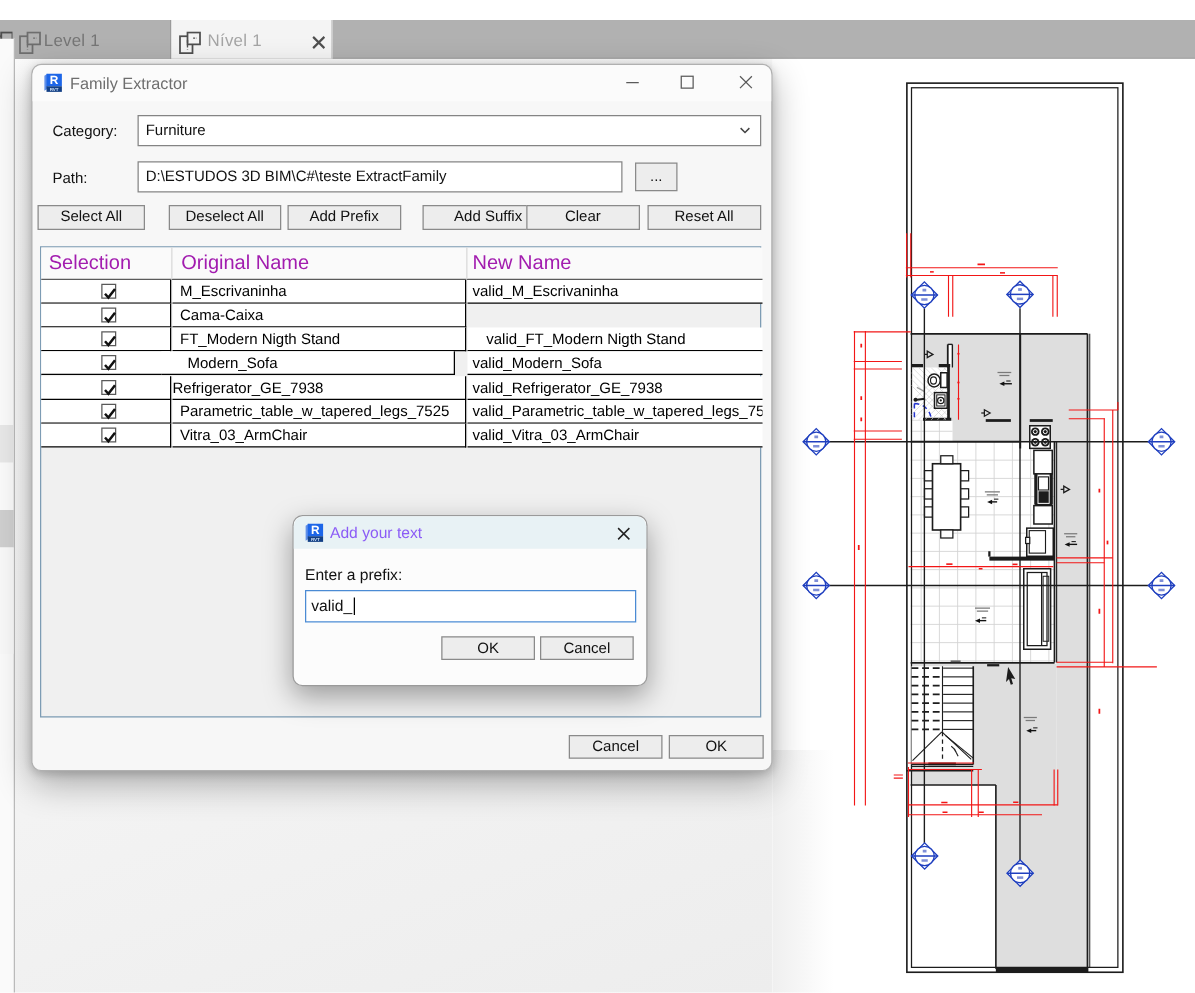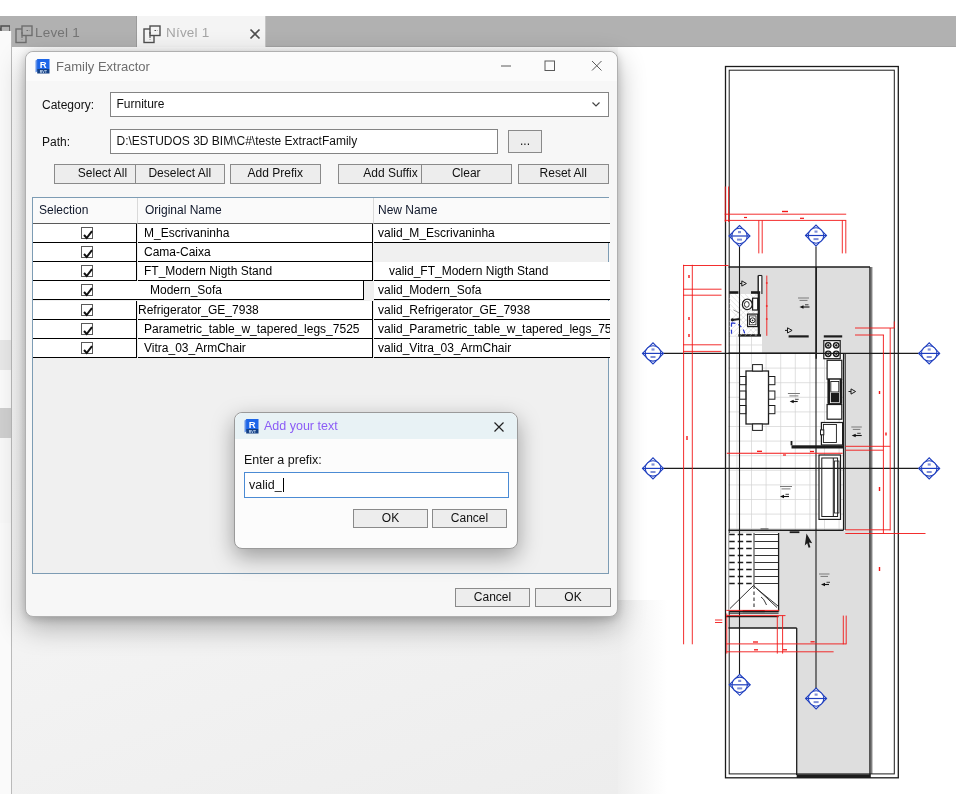--- a/index.html
+++ b/index.html
@@ -19,21 +19,21 @@
 
 #dlg1{left:25px;top:51px;width:593px;height:566px;background:#f7f7f7;border:1px solid #b0b0b0;
  border-radius:8px;box-shadow:0 10px 28px rgba(0,0,0,0.30), 0 2px 8px rgba(0,0,0,0.18);}
 #dlg1 .titlebar{left:0;top:0;width:100%;height:29px;background:#fbfbfb;border-radius:8px 8px 0 0;}
 .dtitle{color:#6e6e6e;font-size:13px;}
 label,.lbl{font-size:12px;color:#111;}
 .field{background:#fff;border:1px solid #848484;font-size:12px;color:#111;}
 .btn{background:#ededed;border:1px solid #8a8a8a;font-size:12px;color:#111;text-align:center;}
 
 #grid{left:6px;top:145px;width:577px;height:377px;border:1px solid #7d9cb4;background:#f0f0f0;}
-.hdr{position:absolute;top:0;height:26px;background:#fafafa;border-bottom:1.5px solid #5a5a5a;font-size:12px;color:#0f172a;}
+.hdr{position:absolute;top:0;height:26px;background:#fafafa;border-bottom:1.5px solid #5a5a5a;font-size:16px;color:#a21caf;}
 .cell{position:absolute;height:19px;background:#fff;border-bottom:1px solid #000;font-size:12px;color:#000;line-height:18px;white-space:nowrap;overflow:hidden;}
 .cbx{position:absolute;width:12px;height:12px;background:#fff;border:1px solid #595959;}
 
 #dlg2{left:234px;top:412px;width:284px;height:137px;background:#fcfcfc;border:1px solid #9a9a9a;
  border-radius:8px;box-shadow:0 8px 22px rgba(0,0,0,0.35);}
 #dlg2 .titlebar{left:0;top:0;width:100%;height:26px;background:#e8f2f5;border-radius:8px 8px 0 0;}
 </style></head>
 <body>
 <div id="bggray" class="abs"></div>
 <div id="bgwhite" class="abs"></div>
@@ -356,21 +356,21 @@
 <path d="M96 4 L105.5 13.5 M105.5 4 L96 13.5" stroke="#5a5a5a" stroke-width="1.0"></path>
 </svg>
 <span class="lbl abs" style="left:16px;top:46px">Category:</span>
 <div class="field abs" style="left:83.5px;top:40px;width:499px;height:25px;line-height:23px;padding-left:6px">Furniture</div>
 <svg class="abs" style="left:565px;top:49px" width="10" height="7" viewBox="0 0 10 7">
       <path d="M1.5 1.5 L5 5 L8.5 1.5" fill="none" stroke="#444" stroke-width="1.2"></path>
     </svg>
 <span class="lbl abs" style="left:16px;top:83px">Path:</span>
 <div class="field abs" style="left:83.5px;top:77px;width:388px;height:25px;line-height:23px;padding-left:6px">D:\ESTUDOS 3D BIM\C#\teste ExtractFamily</div>
 <div class="btn abs" style="left:482px;top:78px;width:34px;height:23px;line-height:20px">...</div>
-<div class="btn abs" style="left:28px;top:112px;width:97px;height:19.5px;line-height:17.5px">Select All</div>
+<div class="btn abs" style="left:4px;top:112px;width:86px;height:19.5px;line-height:17.5px">Select All</div>
 <div class="btn abs" style="left:108.5px;top:112px;width:90.5px;height:19.5px;line-height:17.5px">Deselect All</div>
 <div class="btn abs" style="left:204px;top:112px;width:90.5px;height:19.5px;line-height:17.5px">Add Prefix</div>
 <div class="btn abs" style="left:312px;top:112px;width:105px;height:19.5px;line-height:17.5px">Add Suffix</div>
 <div class="btn abs" style="left:395px;top:112px;width:90.5px;height:19.5px;line-height:17.5px">Clear</div>
 <div class="btn abs" style="left:492px;top:112px;width:90.5px;height:19.5px;line-height:17.5px">Reset All</div>
 <div id="grid" class="abs">
 <div class="hdr" style="left:0;width:104px;padding-left:6px;line-height:25px">Selection</div>
 <div class="hdr" style="left:104px;width:236px;padding-left:7px;line-height:25px;border-left:1px solid #d9d9d9">Original Name</div>
 <div class="hdr" style="left:340px;width:237px;padding-left:4px;line-height:25px;border-left:1px solid #d9d9d9">New Name</div>
 <div class="cell" style="left:0;top:26.0px;width:104px;text-align:center;border-right:1px solid #000">

